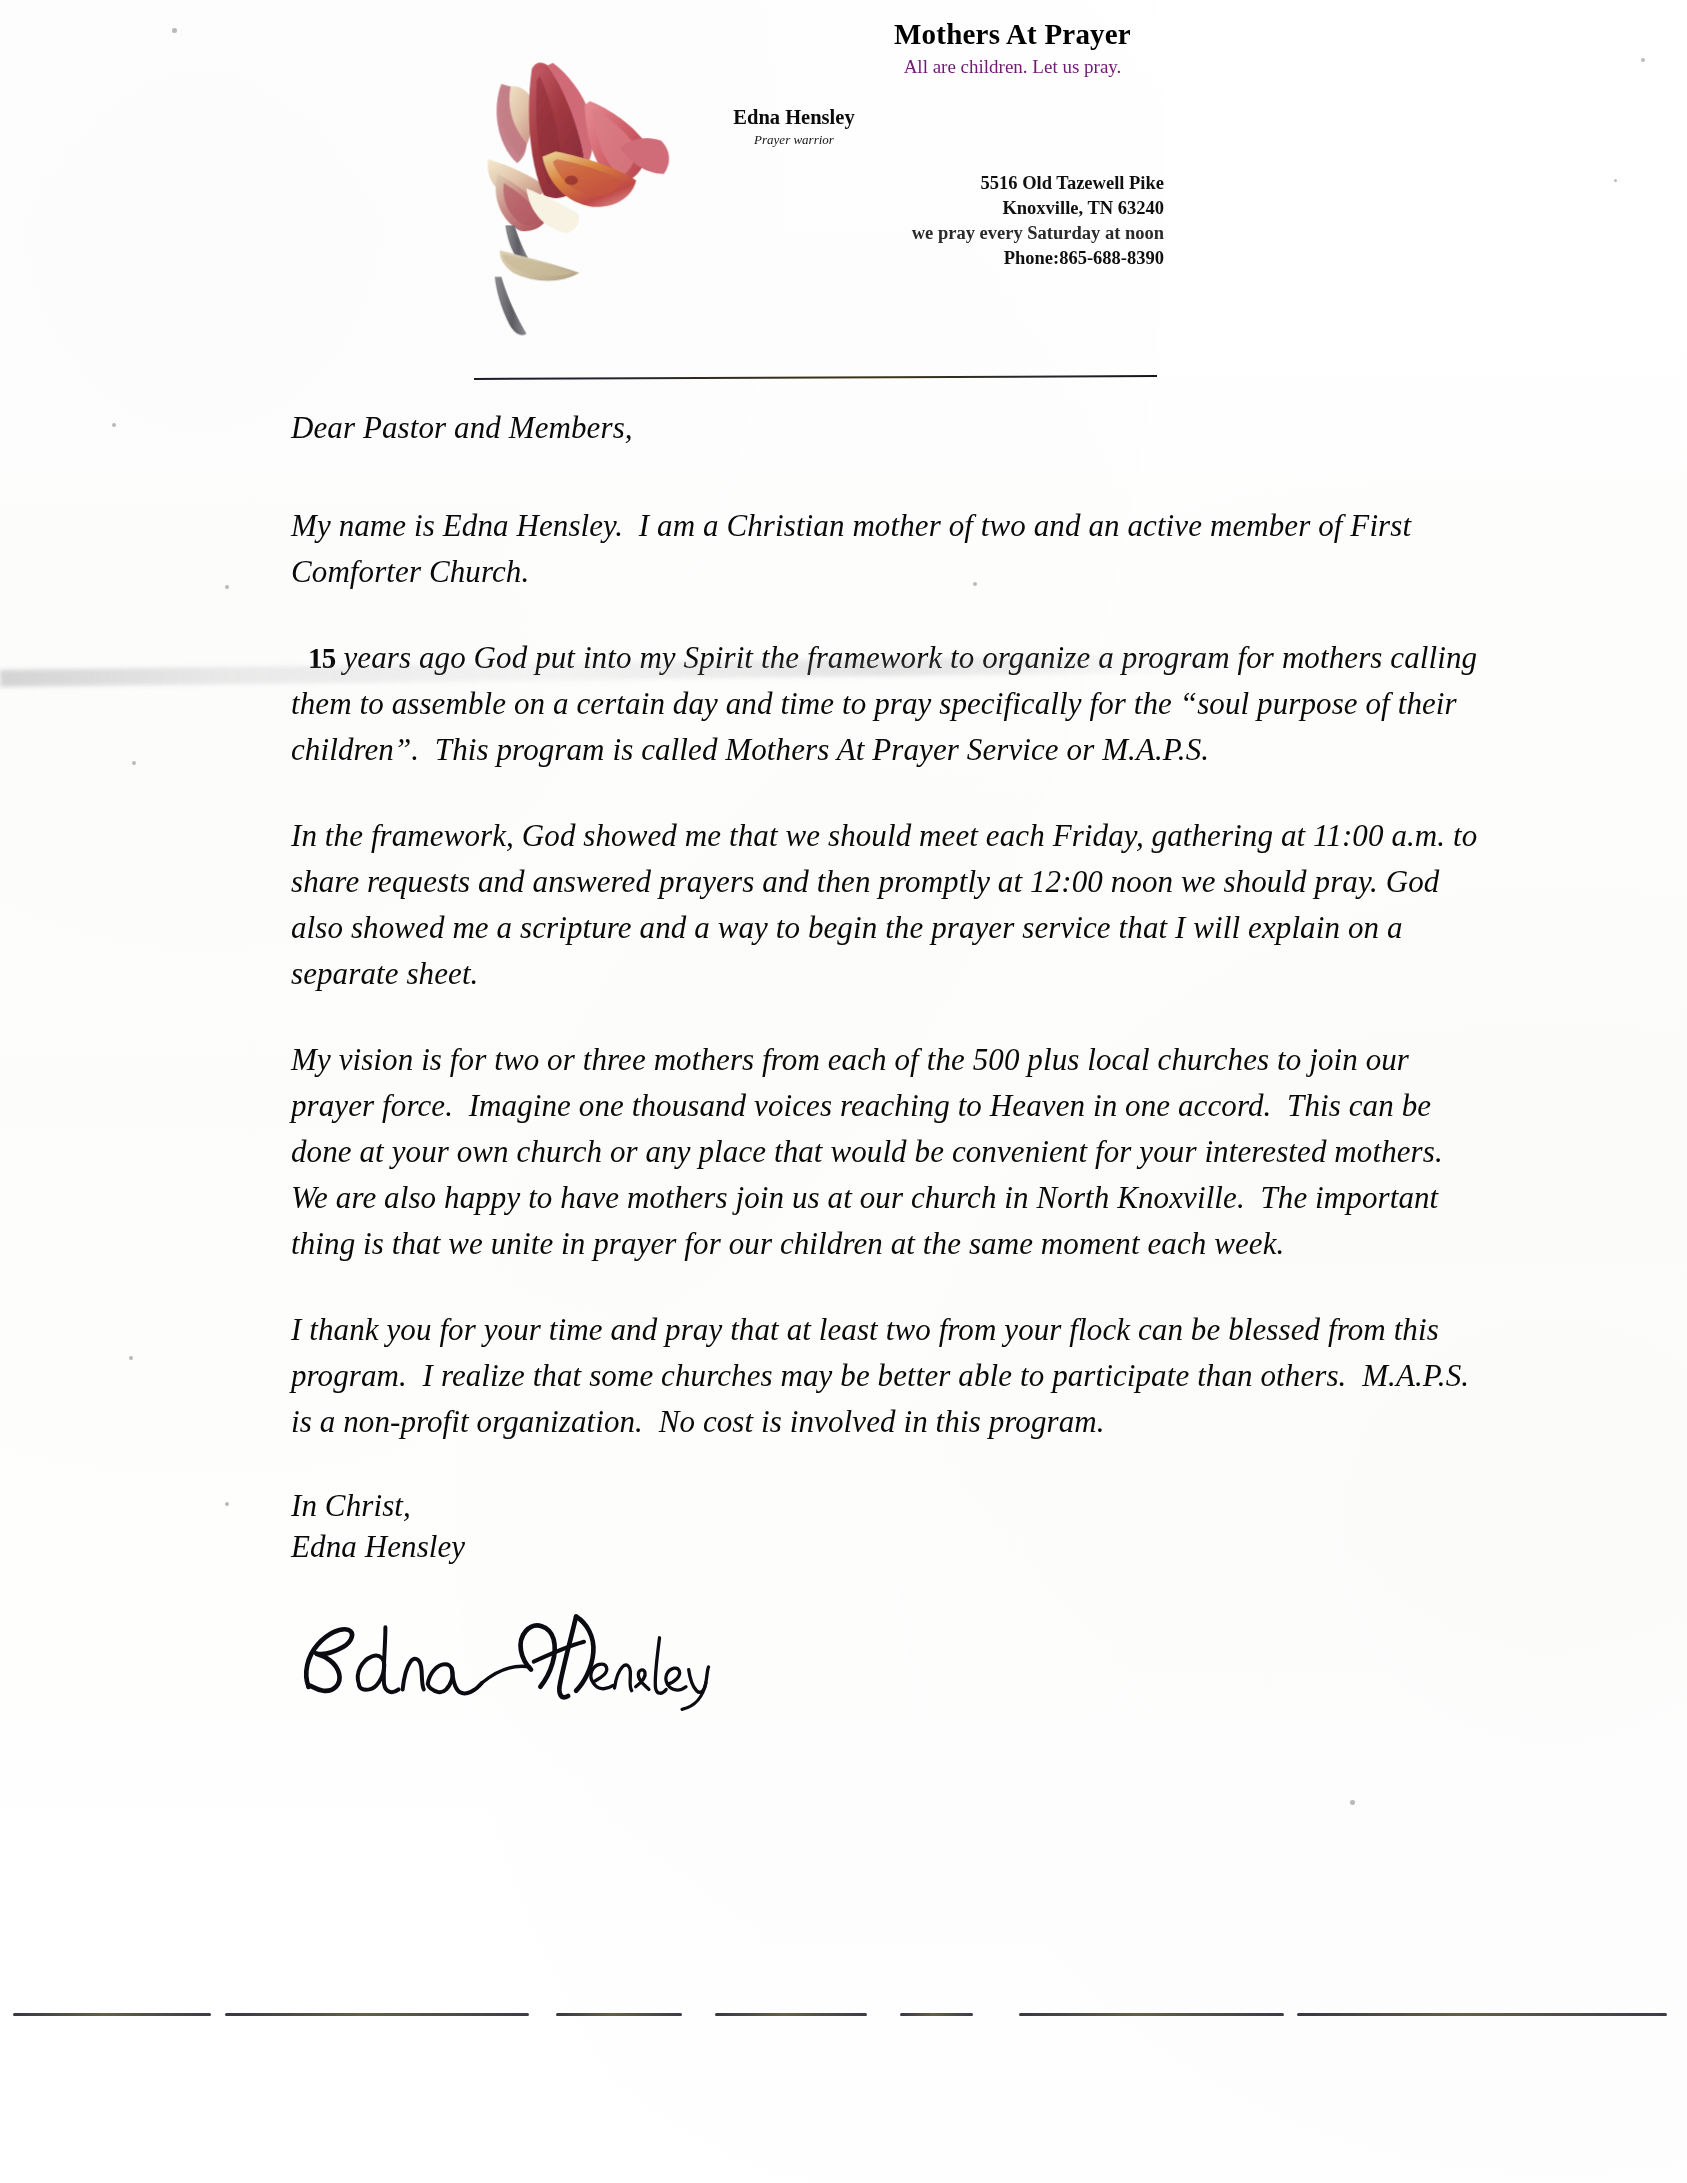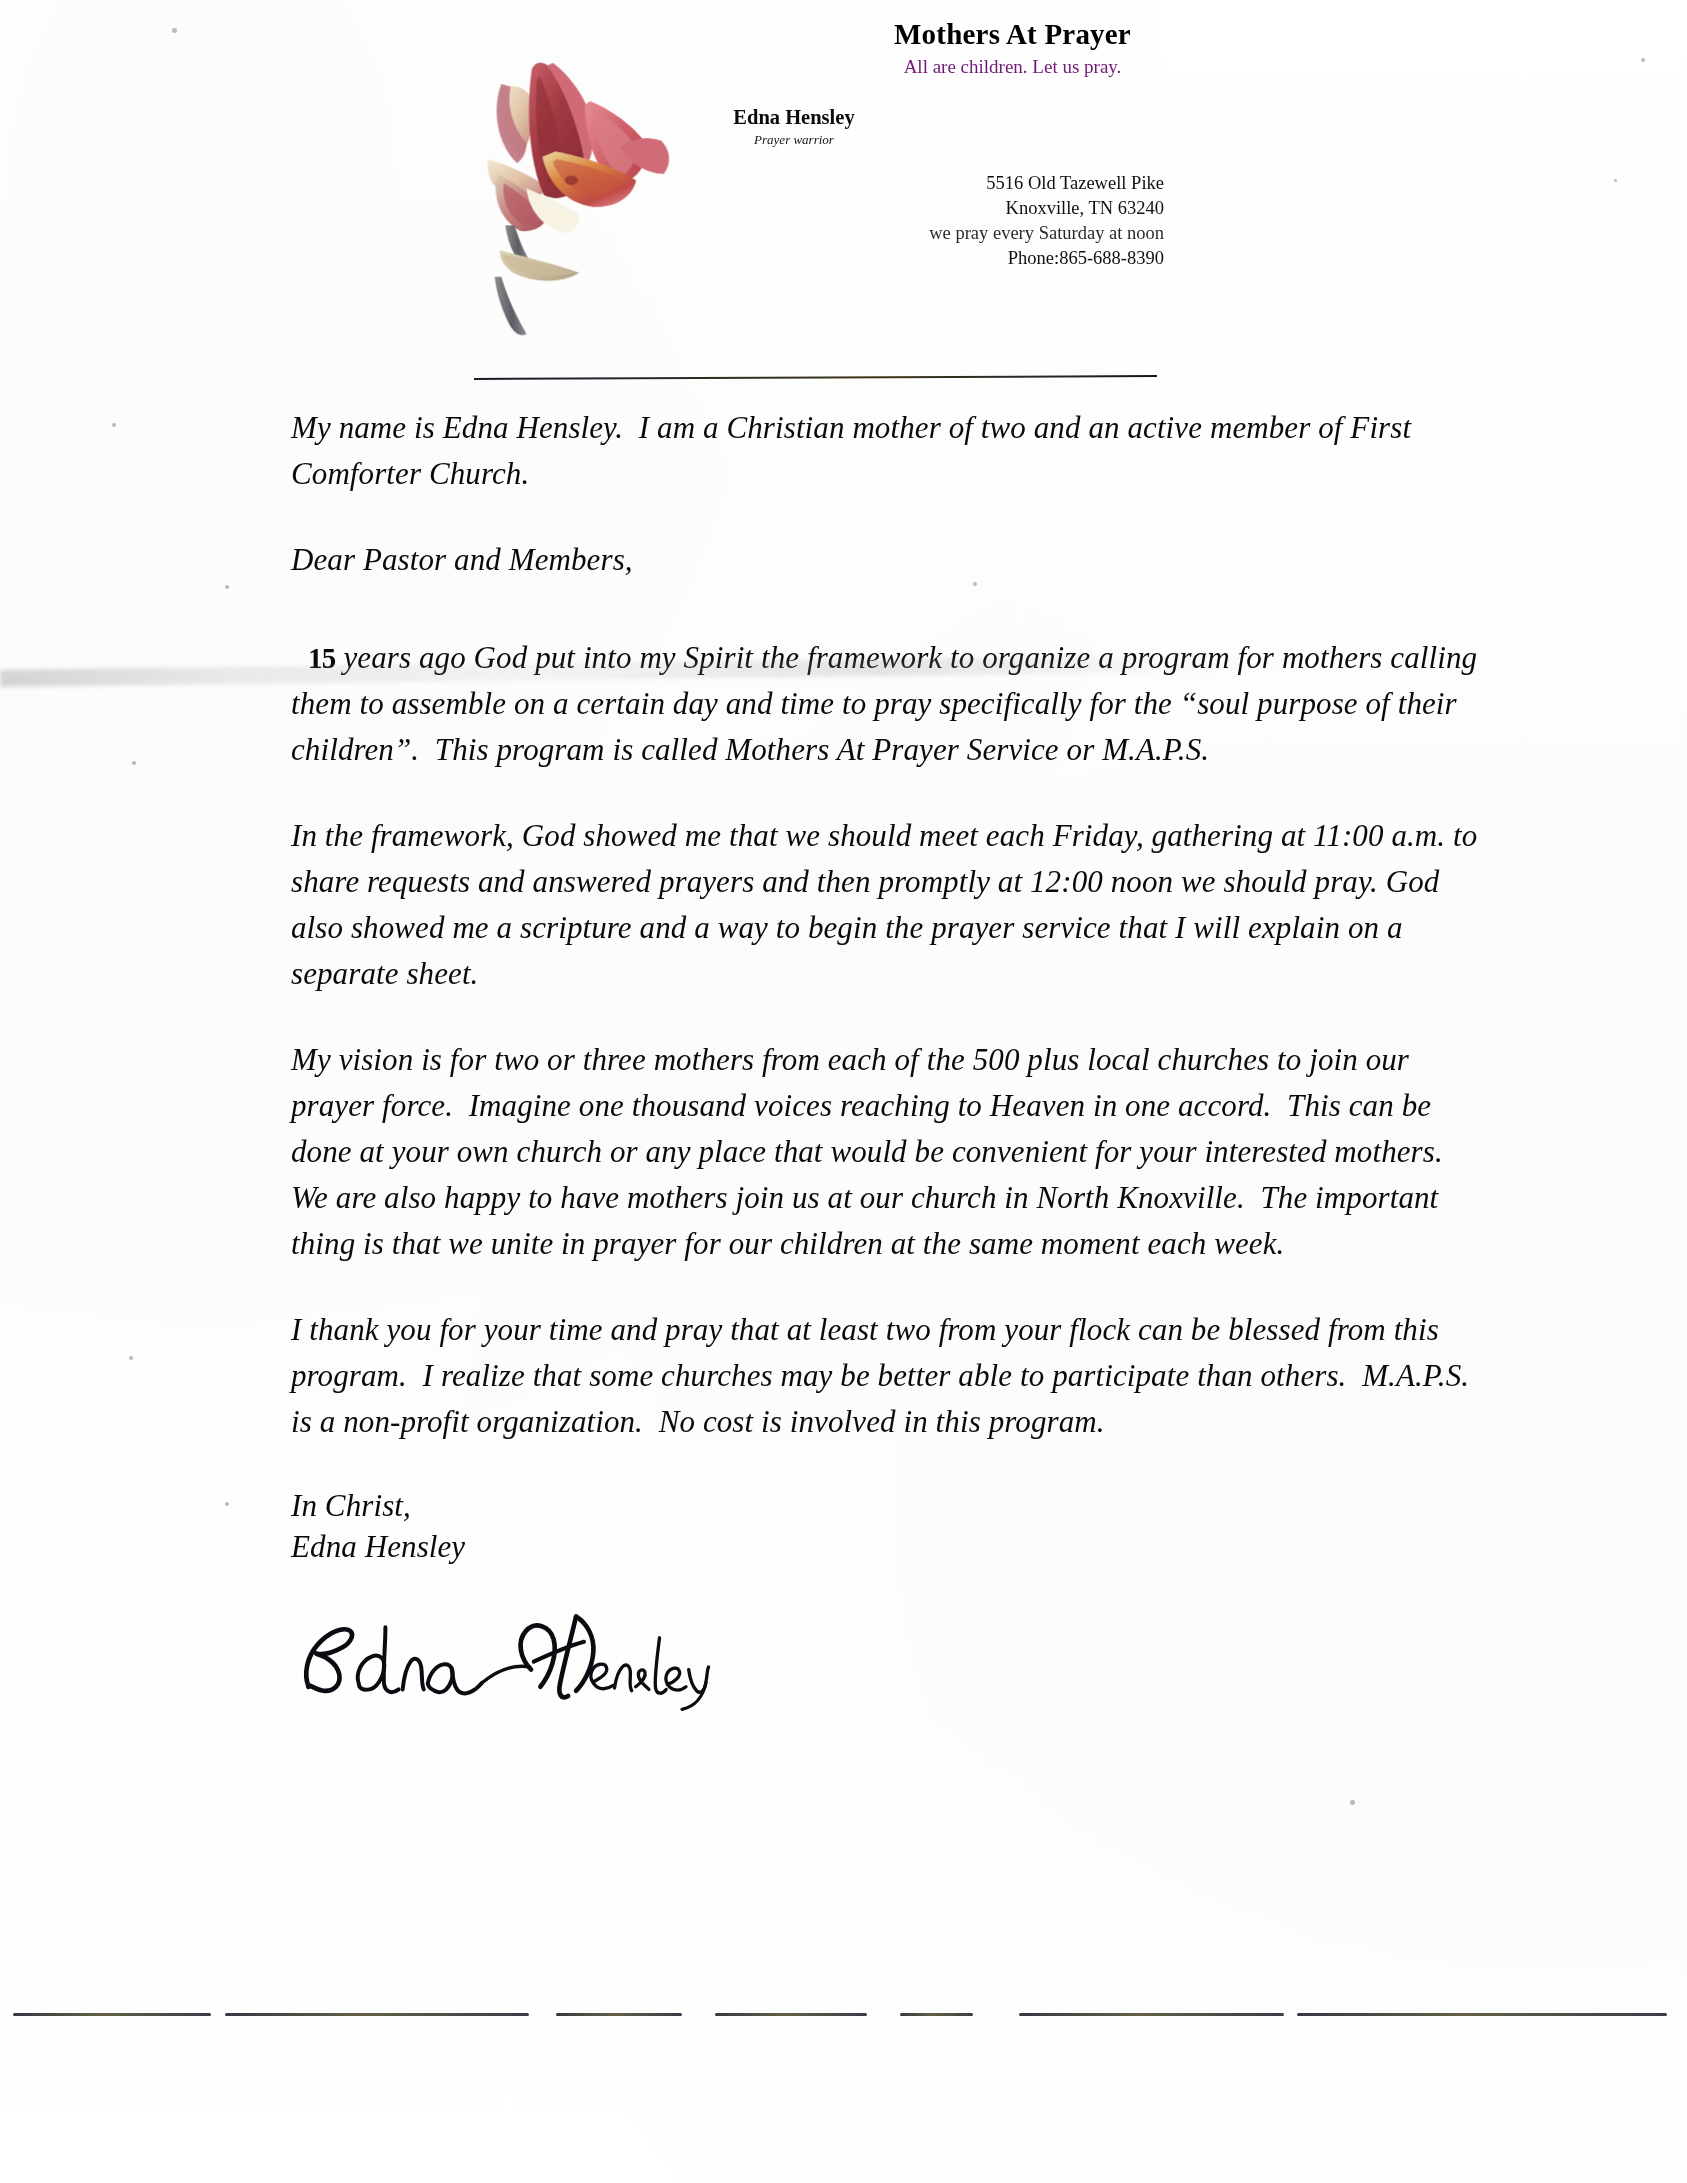--- a/index.html
+++ b/index.html
@@ -99,21 +99,21 @@
     position: absolute;
     left: 767px;
     top: 171px;
     width: 397px;
     text-align: right;
     font-family: "Liberation Serif", "DejaVu Serif", serif;
     font-size: 18.5px;
     line-height: 1.36;
     color: #101010;
   }
-  .contact-block div { white-space: nowrap; }
+  .contact-block div { white-space: nowrap; font-weight: bold; }
   .contact-faint { color: #2a2a2a; }
 
   .head-rule {
     position: absolute;
     left: 474px;
     top: 378px;
     width: 683px;
     height: 2px;
     background: linear-gradient(90deg,
         #1a1a28 0%, #232330 18%, #35301c 42%,
@@ -344,23 +344,23 @@
       <div>Knoxville, TN 63240</div>
       <div class="contact-faint">we pray every Saturday at noon</div>
       <div>Phone:865-688-8390</div>
     </div>
 
     <div class="head-rule"></div>
   </div>
 
   <div class="letter">
 
+    <div class="script salutation">Dear Pastor and Members,</div>
+
     <div class="script para">My name is Edna Hensley.  I am a Christian mother of two and an active member of First Comforter Church.</div>
-
-    <div class="script salutation">Dear Pastor and Members,</div>
 
     <div class="script para para-indent"><span class="bignum">15</span><span> years ago God put into my Spirit the framework to organize a program for mothers calling them to assemble on a certain day and time to pray specifically for the “soul purpose of their children”.  This program is called Mothers At Prayer Service or M.A.P.S.</span></div>
 
     <div class="script para">In the framework, God showed me that we should meet each Friday, gathering at 11:00 a.m. to share requests and answered prayers and then promptly at 12:00 noon we should pray. God also showed me a scripture and a way to begin the prayer service that I will explain on a separate sheet.</div>
 
     <div class="script para">My vision is for two or three mothers from each of the 500 plus local churches to join our prayer force.  Imagine one thousand voices reaching to Heaven in one accord.  This can be done at your own church or any place that would be convenient for your interested mothers.  We are also happy to have mothers join us at our church in North Knoxville.  The important thing is that we unite in prayer for our children at the same moment each week.</div>
 
     <div class="script para">I thank you for your time and pray that at least two from your flock can be blessed from this program.  I realize that some churches may be better able to participate than others.  M.A.P.S. is a non-profit organization.  No cost is involved in this program.</div>
 
     <div class="closing">

